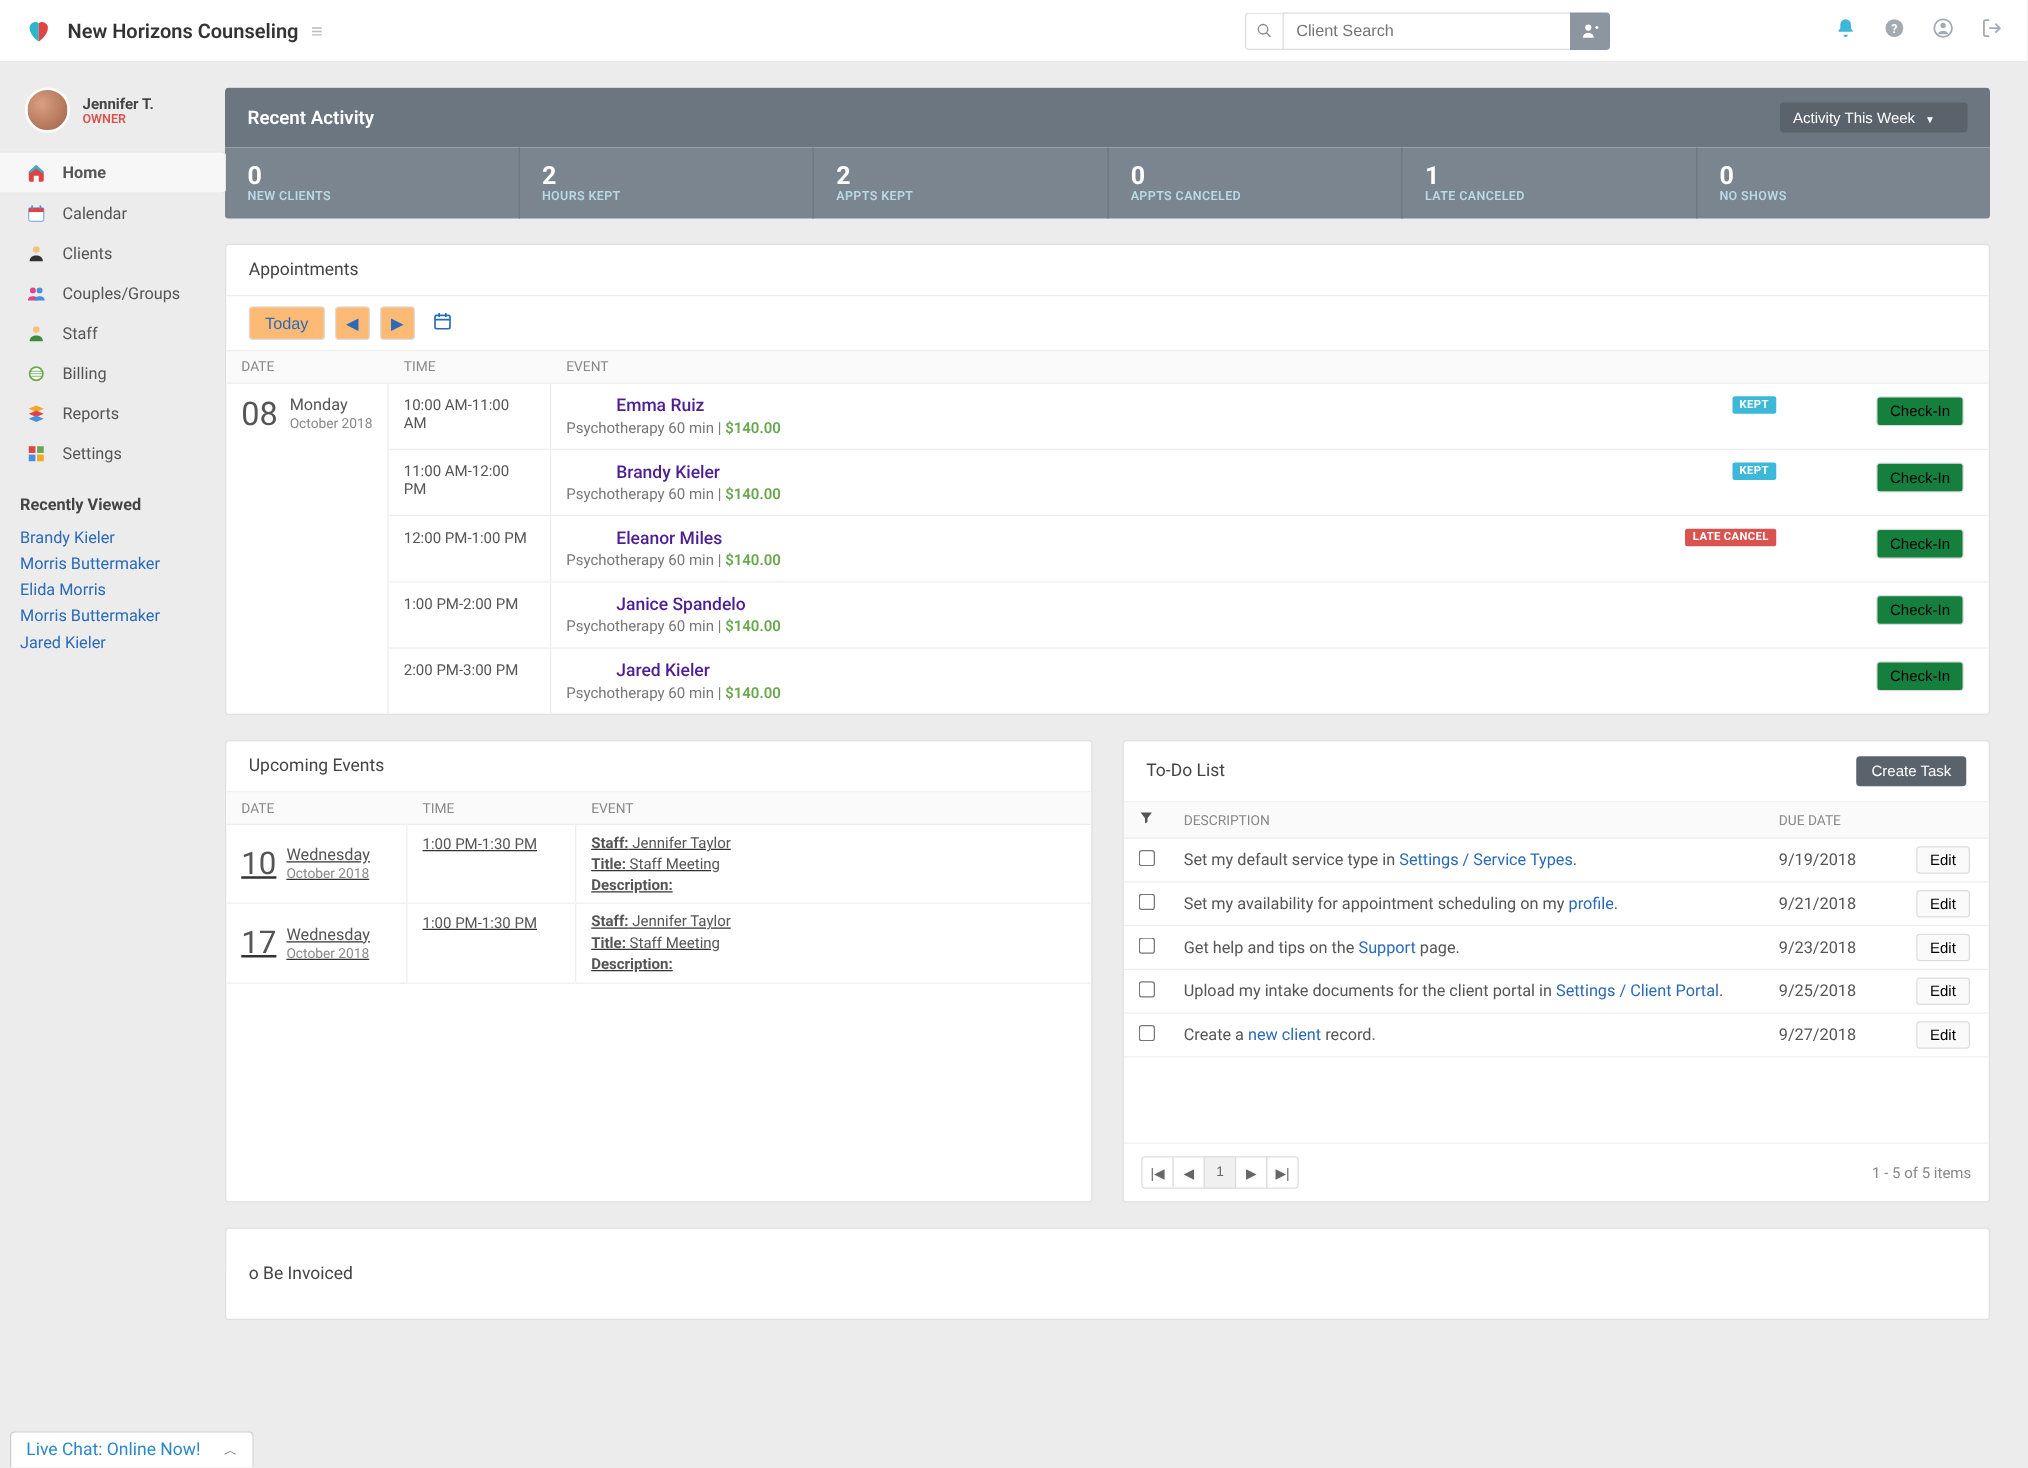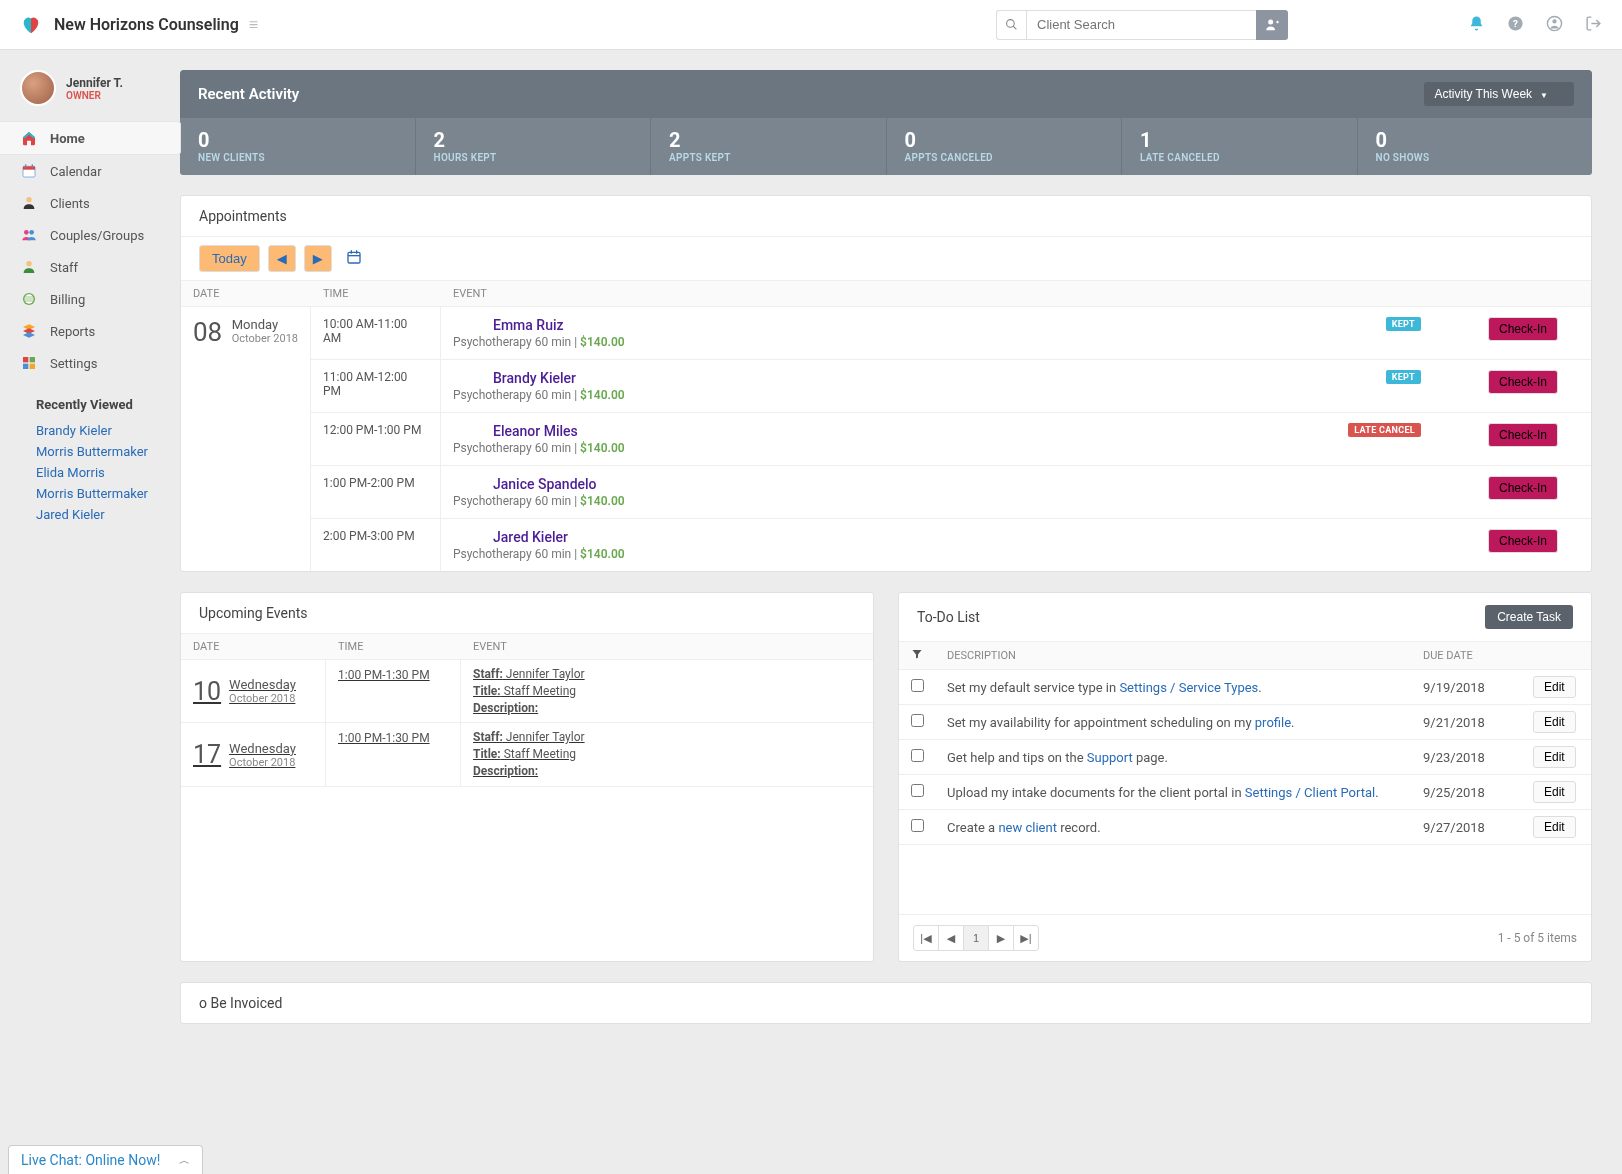--- a/index.html
+++ b/index.html
@@ -28,21 +28,21 @@
 
 
 .user-block { display: flex; align-items: center; padding: 0 20px 15px 20px; }
 .avatar { width: 36px; height: 36px; border-radius: 50%; background: radial-gradient(circle at 35% 35%, #d8a080, #a06048); margin-right: 10px; border: 2px solid #fff; }
 .user-name { font-size: 12px; font-weight: 700; color: #444; }
 .user-role { font-size: 10px; color: #d9534f; font-weight: 600; }
 .nav { list-style: none; }
 .nav li { display: flex; align-items: center; padding: 7px 20px; cursor: pointer; font-size: 13px; color: #555; }
 .nav li.active { background: #f7f7f7; font-weight: 700; border: 1px solid #e5e5e5; border-left: none; border-radius: 0 4px 4px 0; margin-right: -1px; }
 .nav li .nicon { width: 18px; height: 18px; margin-right: 12px; display: inline-flex; align-items: center; justify-content: center; font-size: 14px; }
-.recently { padding: 18px 20px 0 36px; }
+.recently { padding: 18px 20px 0 16px; }
 .recently h4 { font-size: 13px; font-weight: 700; color: #444; margin-bottom: 8px; }
 .recently a { display: block; font-size: 13px; color: #2a6bb8; padding: 3px 0; }
 
 
 .panel { background: #fff; border: 1px solid #e0e0e0; border-radius: 3px; margin-bottom: 20px; overflow: hidden; }
 .recent-header { background: #6c7681; color: #fff; padding: 12px 18px; font-size: 15px; font-weight: 600; display: flex; align-items: center; justify-content: space-between; border-radius: 3px 3px 0 0; }
 .activity-select { background: #5a636c; color: #fff; border: none; padding: 5px 26px 5px 10px; font-size: 12px; border-radius: 3px; cursor: pointer; position: relative; }
 .activity-select::after { content: "▼"; font-size: 8px; margin-left: 8px; }
 .stats { display: flex; background: #7b858f; }
 .stat { flex: 1; padding: 10px 18px 12px 18px; border-right: 1px solid #6c7681; }
@@ -73,21 +73,21 @@
 .appt-row { display: flex; border-bottom: 1px solid #eee; padding: 0; align-items: stretch; }
 .appt-row:last-child { border-bottom: none; }
 .appt-time { width: 130px; padding: 10px 12px; font-size: 12px; color: #555; border-right: 1px solid #eee; }
 .appt-info { flex: 1; padding: 10px 12px; position: relative; }
 .client-name { color: #4c1d95; font-size: 14px; font-weight: 500; cursor: pointer; display: inline-block; margin-bottom: 2px; margin-left: 40px; }
 .svc-line { font-size: 12px; color: #777; }
 .svc-price { color: #6aa84f; font-weight: 600; }
 .badge { position: absolute; right: 170px; top: 10px; font-size: 9px; font-weight: 700; color: #fff; padding: 2px 6px; border-radius: 2px; letter-spacing: 0.3px; }
 .badge.kept { background: #3db8d8; }
 .badge.late { background: #d9534f; }
-.checkin-btn { position: absolute; right: 33px; top: 10px; border: 1px solid #ddd; background: #be185d; padding: 4px 10px; font-size: 12px; cursor: pointer; border-radius: 3px; }
+.checkin-btn { position: absolute; right: 20px; top: 10px; border: 1px solid #ddd; background: #15803d; padding: 4px 10px; font-size: 12px; cursor: pointer; border-radius: 3px; }
 
 
 .two-col { display: flex; gap: 24px; }
 .two-col .panel { flex: 1; min-height: 370px; display: flex; flex-direction: column; }
 
 .event-headers { display: flex; background: #fafafa; border-bottom: 1px solid #eee; font-size: 11px; color: #888; }
 .event-headers > div { padding: 6px 12px; }
 .ev-col-date { width: 145px; }
 .ev-col-time { width: 135px; }
 .ev-col-event { flex: 1; }
@@ -119,21 +119,21 @@
 .edit-btn { border: 1px solid #ddd; background: #fafafa; padding: 3px 10px; font-size: 12px; cursor: pointer; border-radius: 3px; }
 
 .pager-row { margin-top: auto; display: flex; align-items: center; padding: 10px 14px; border-top: 1px solid #eee; }
 .pager { display: flex; }
 .pager button { width: 26px; height: 26px; border: 1px solid #ddd; background: #fff; margin-left: -1px; cursor: pointer; font-size: 11px; color: #666; }
 .pager button:first-child { border-radius: 3px 0 0 3px; margin-left: 0; }
 .pager button:last-child { border-radius: 0 3px 3px 0; }
 .pager button.current { background: #f0f0f0; }
 .pager-info { margin-left: auto; font-size: 12px; color: #888; }
 
-.invoiced-title { padding: 12px 18px; font-size: 14px; color: #444; }
+.invoiced-title { padding: 28px 18px; font-size: 14px; color: #444; }
 
 
 .live-chat { position: fixed; bottom: 0; left: 8px; width: 195px; background: #fff; border: 1px solid #ccc; border-bottom: none; border-radius: 4px 4px 0 0; padding: 6px 12px; display: flex; align-items: center; cursor: pointer; }
 .live-chat-text { color: #2a88c9; font-size: 14px; }
 .live-chat-arrow { margin-left: auto; color: #666; font-size: 11px; }
 </style>
 </head>
 <body>
 
 <div class="top-header">

